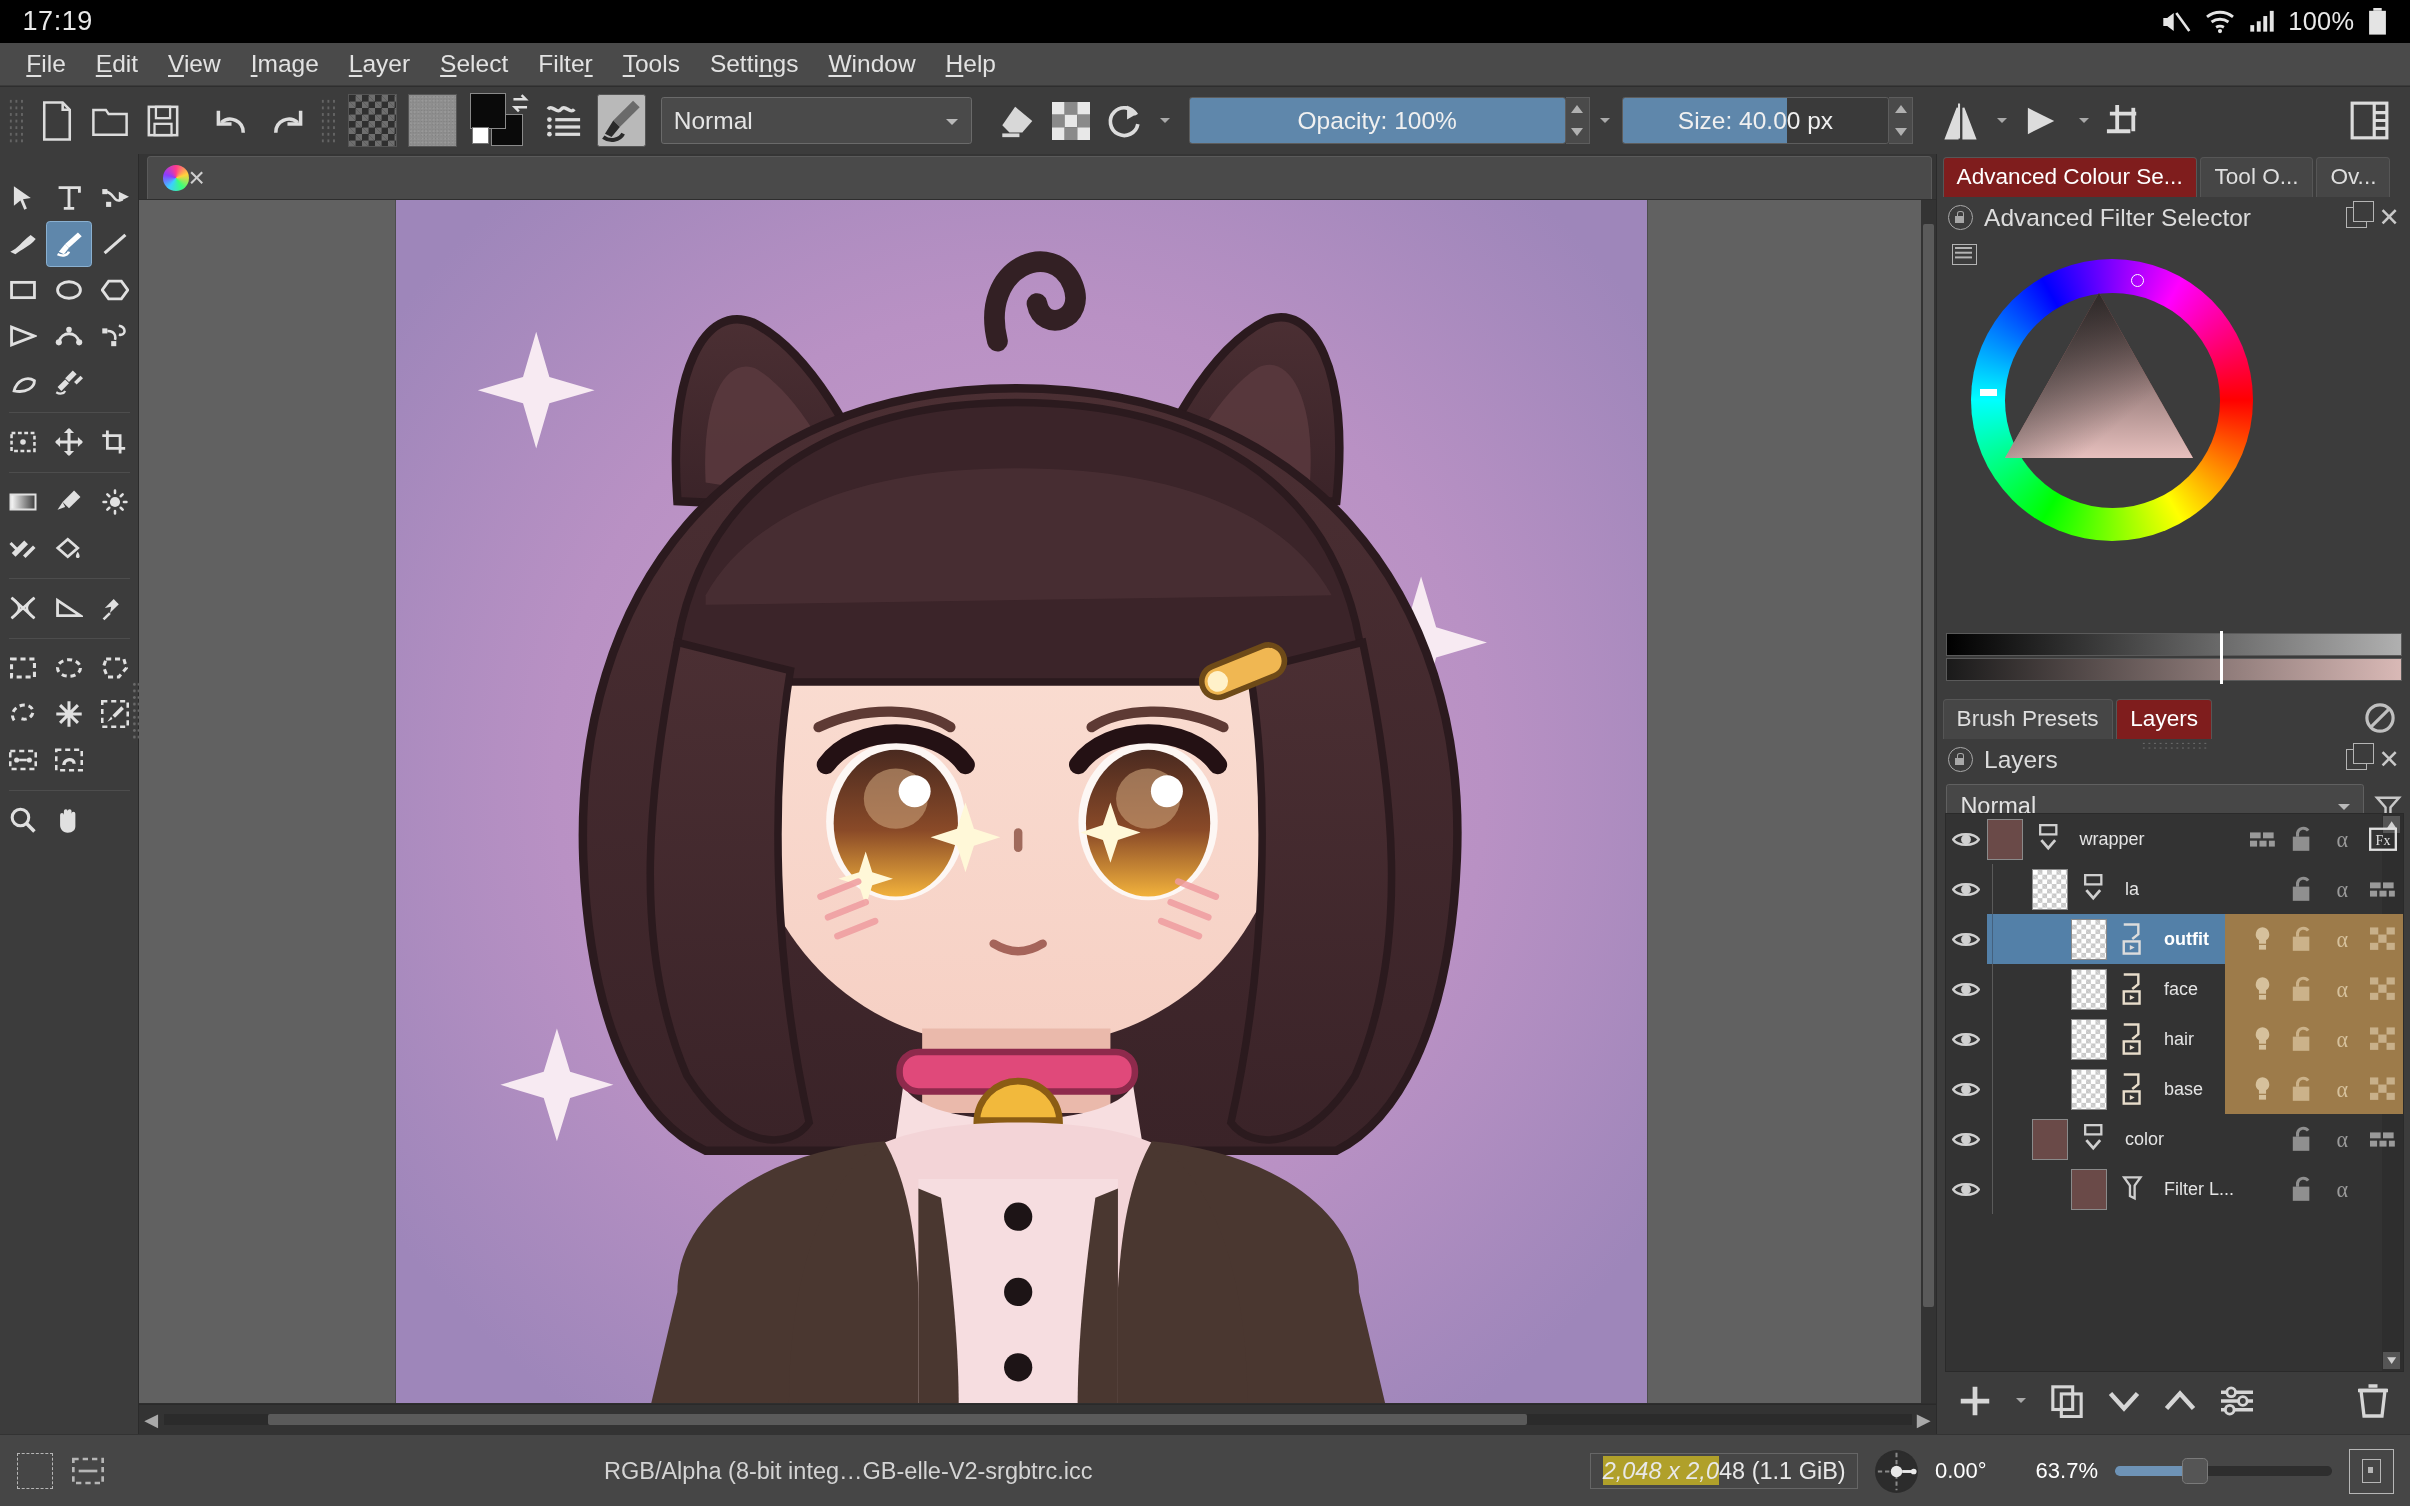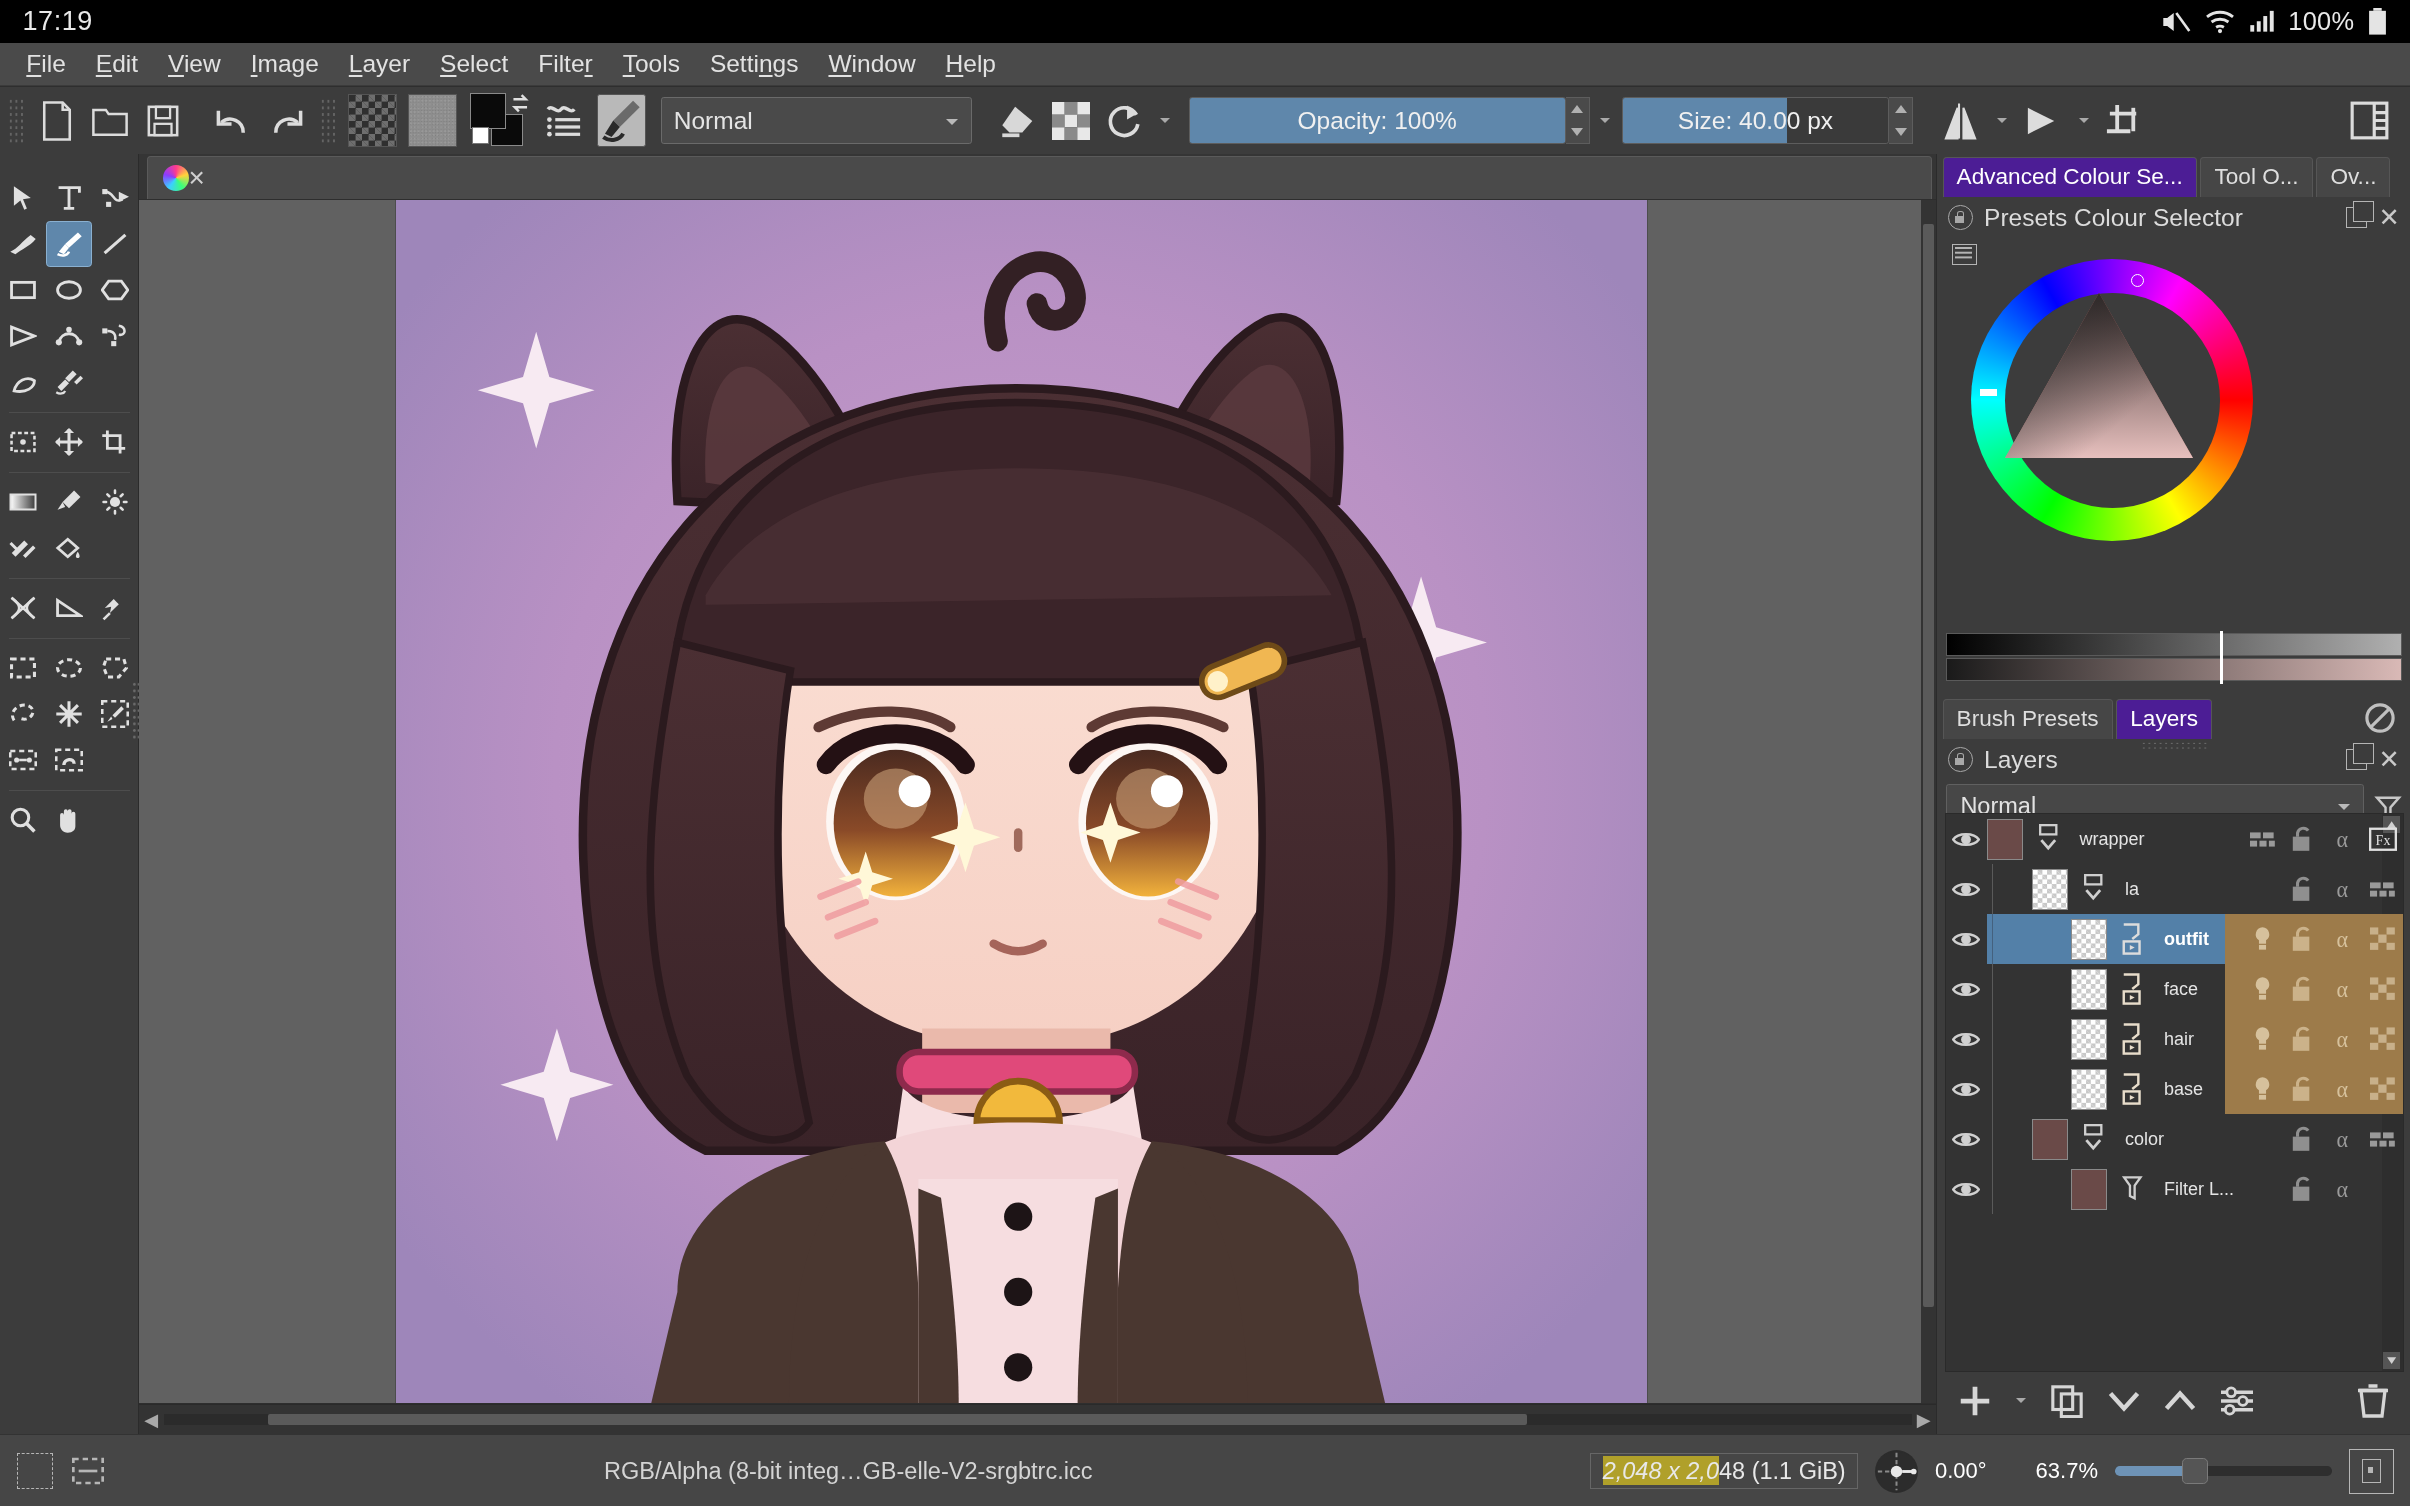--- a/index.html
+++ b/index.html
@@ -143,21 +143,21 @@
   .vscroll .thumb { position: absolute; left: 1.9px; right: 1.9px; top: 2%; height: 90%;
     background: #5a5a5a; border-radius: 1.9px; }
 
   
   .dock { position: absolute; right: 0; top: 154px; width: 475px; bottom: 73px;
     background: #3c3c3c; border-left: 0.9px solid #2b2b2b; }
   .docktabs { display: flex; align-items: flex-end; height: 43px; padding-left: 5.6px; gap: 3.8px; }
   .docktab { background: #464646; border: 0.9px solid #565656; border-bottom: none;
     border-radius: 3.8px 3.8px 0 0; padding: 6.6px 13px; font-size: 22.6px; color: #dedede;
     white-space: nowrap; }
-  .docktab.active { background: #4c1d95; color: #fff; }
+  .docktab.active { background: #7f1d1d; color: #fff; }
   .dockhead { display: flex; align-items: center; height: 41px; padding: 0 11.3px; gap: 11.3px; }
   .dockhead .t { font-size: 24.5px; color: #dcdcdc; flex: 1; }
   .lockicon { width: 24.5px; height: 24.5px; border: 1.9px solid #a8a8a8; border-radius: 50%;
     position: relative; }
   .lockicon::after { content: ""; position: absolute; left: 5.6px; top: 9.4px;
     width: 9.4px; height: 7.5px; background: #a8a8a8; }
   .lockicon::before { content: ""; position: absolute; left: 7.5px; top: 4.7px;
     width: 5.6px; height: 5.6px; border: 1.9px solid #a8a8a8; border-bottom: none;
     border-radius: 2.8px 2.8px 0 0; }
   .floaticon { width: 21px; height: 21px; border: 1.9px solid #b4b4b4; position: relative; }
@@ -828,21 +828,21 @@
   <div class="dock">
 
     <div class="docktabs">
       <div class="docktab active">Advanced Colour Se...</div>
       <div class="docktab">Tool O...</div>
       <div class="docktab">Ov...</div>
     </div>
 
     <div class="dockhead">
       <span class="lockicon"></span>
-      <span class="t">Presets Colour Selector</span>
+      <span class="t">Advanced Filter Selector</span>
       <span class="floaticon"></span>
       <span class="xicon">✕</span>
     </div>
 
     <div class="acs">
       <span class="menuico"></span>
       <div class="wheel">
         <div class="wheel-marker"></div>
         <div class="wheel-marker2"></div>
       </div>

